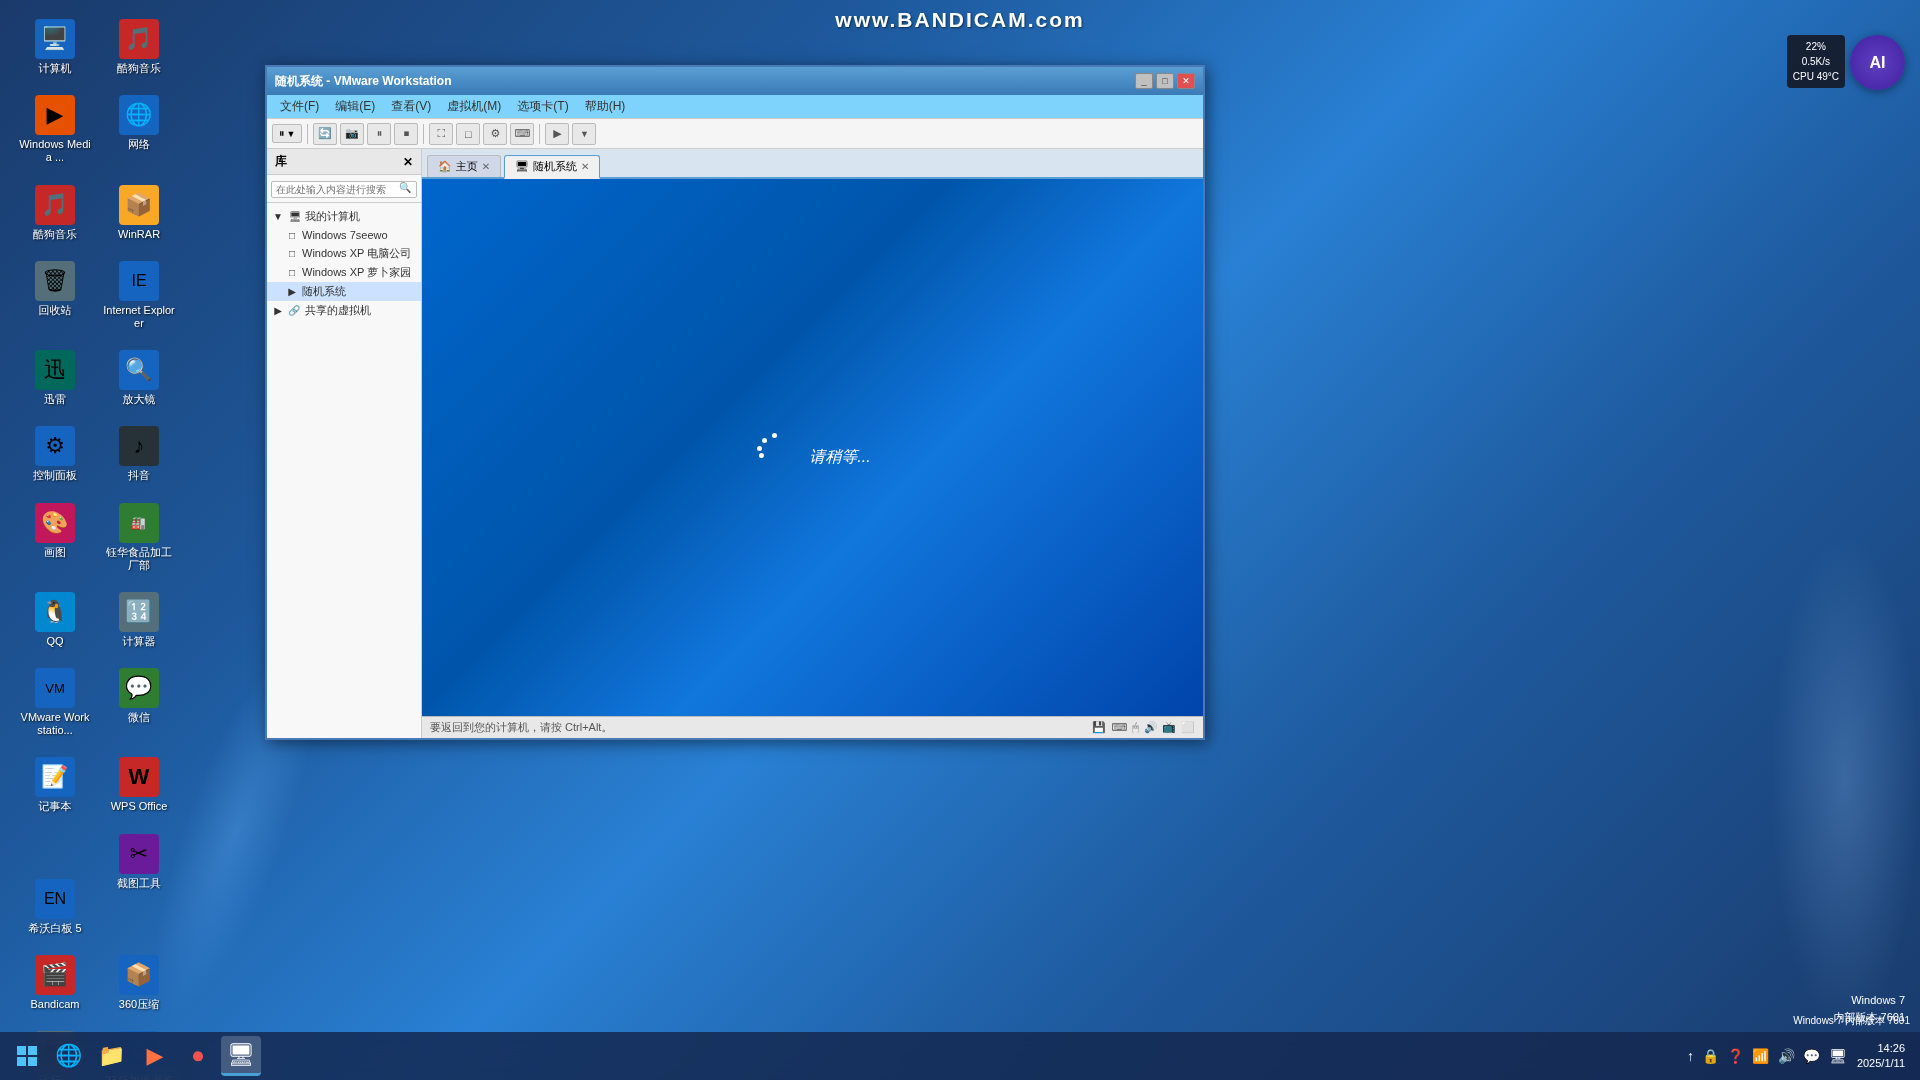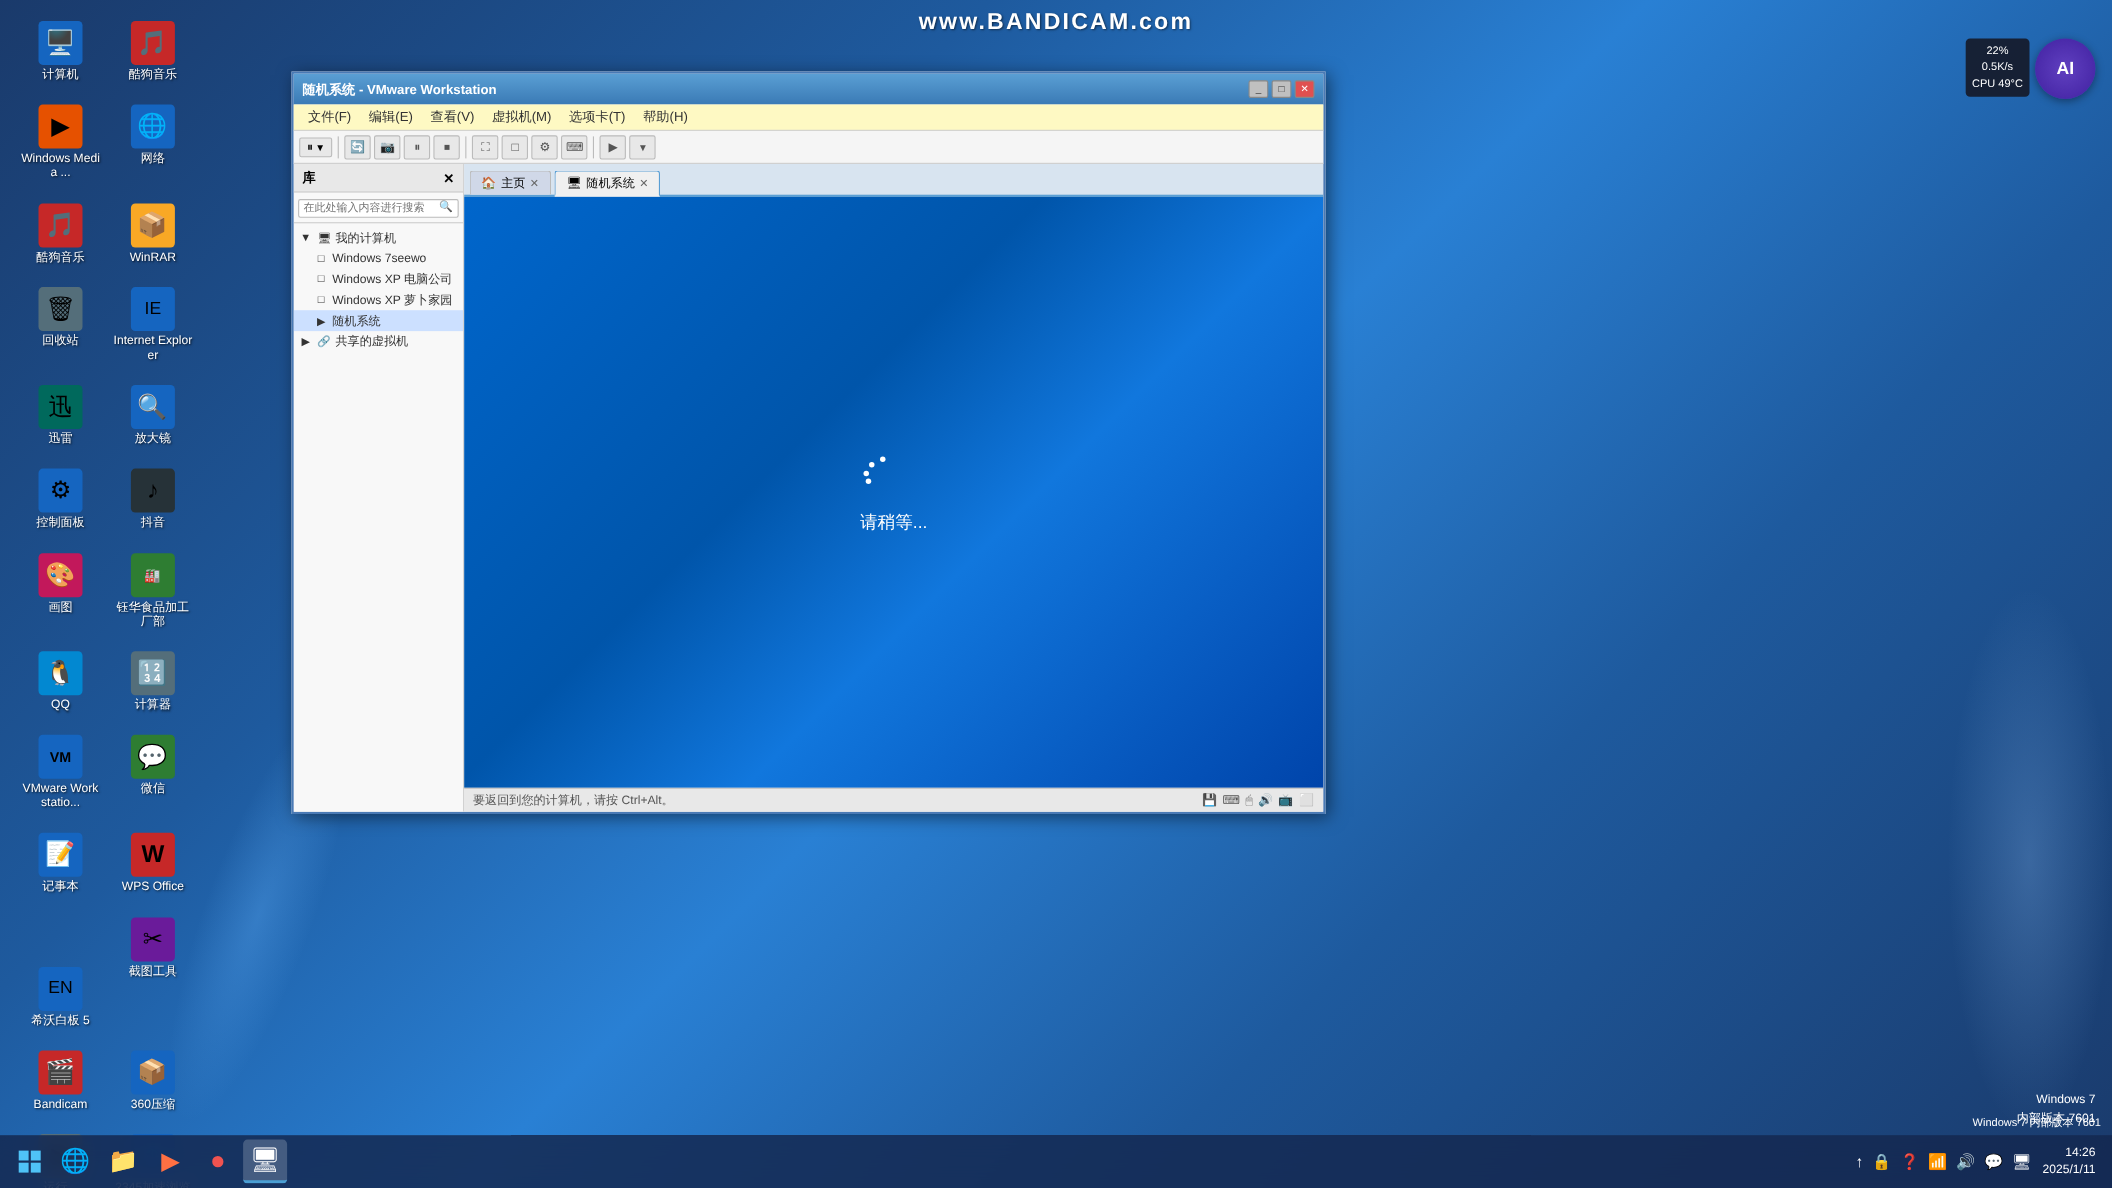--- a/index.html
+++ b/index.html
@@ -118,21 +118,21 @@
       align-items: center;
       justify-content: center;
       font-size: 9px;
       color: #333;
     }
 
     .titlebar-btn.close { background: #e05050; color: white; }
 
     
     .vmware-menubar {
-      background: #fef9c3;
+      background: #7dd3fc;
       height: 24px;
       display: flex;
       align-items: center;
       padding: 0 5px;
       border-bottom: 1px solid #ccc;
       flex-shrink: 0;
     }
 
     .menu-item {
       padding: 2px 8px;
@@ -313,23 +313,23 @@
       flex-direction: column;
       align-items: center;
       justify-content: center;
       position: relative;
       overflow: hidden;
     }
 
     
     .loading-container {
       display: flex;
-      flex-direction: column;
-      align-items: flex-start;
+      align-items: flex-end;
       gap: 15px;
+      font-style: italic;
     }
 
     .loading-dots {
       position: relative;
       width: 40px;
       height: 40px;
     }
 
     .dot {
       position: absolute;
@@ -598,21 +598,21 @@
     <div class="desktop-icon">
       <div class="icon-img icon-lightblue">🐧</div>
       <div class="icon-label">QQ</div>
     </div>
     <div class="desktop-icon">
       <div class="icon-img icon-gray">🔢</div>
       <div class="icon-label">计算器</div>
     </div>
 
     <div class="desktop-icon">
-      <div class="icon-img icon-blue" style="font-size:13px;font-weight:bold;">VM</div>
+      <div class="icon-img icon-blue" style="font-size:13px;font-weight:normal;">VM</div>
       <div class="icon-label">VMware Workstatio...</div>
     </div>
     <div class="desktop-icon">
       <div class="icon-img icon-green">💬</div>
       <div class="icon-label">微信</div>
     </div>
 
     <div class="desktop-icon">
       <div class="icon-img icon-blue">📝</div>
       <div class="icon-label">记事本</div>

